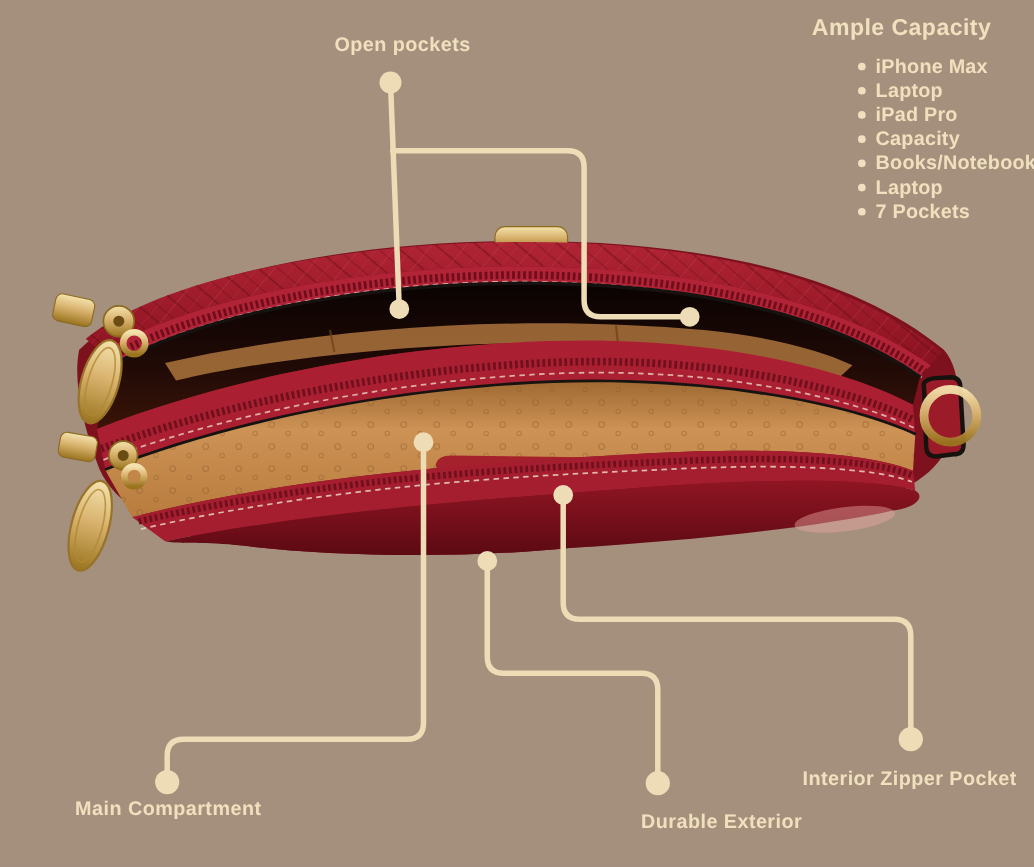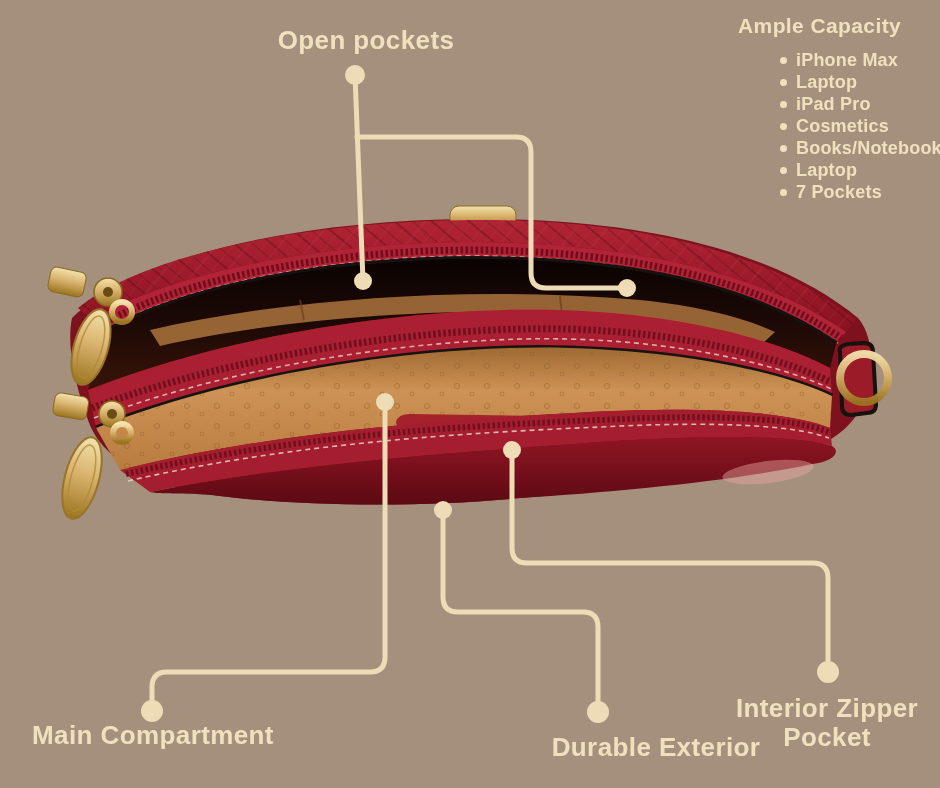--- a/index.html
+++ b/index.html
@@ -9,21 +9,21 @@
     overflow: hidden;
     background: #a5907e;
     font-family: "Liberation Sans", sans-serif;
   }
   .stage { position: absolute; inset: 0; }
   svg.layer { position: absolute; left: 0; top: 0; pointer-events: none; }
   .label {
     position: absolute;
     color: #f1e0bd;
     font-weight: 700;
-    font-size: 26px;
+    font-size: 18px;
     letter-spacing: 0.4px;
     text-align: center;
     line-height: 29px;
   }
   .label-open-pockets      { left: 216px; top: 26px;  width: 300px; }
   .label-main-compartment  { left: 3px;   top: 721px; width: 300px; }
   .label-durable-exterior  { left: 506px; top: 733px; width: 300px; }
   .label-interior-zipper   { left: 727px; top: 694px; width: 200px; }
   .capacity {
     position: absolute; left: 738px; top: 14px; width: 205px;
@@ -206,21 +206,21 @@
       <li class="capacity-item">
         <span class="bullet"></span>
         <span>Laptop</span>
       </li>
       <li class="capacity-item">
         <span class="bullet"></span>
         <span>iPad Pro</span>
       </li>
       <li class="capacity-item">
         <span class="bullet"></span>
-        <span>Cosmetics</span>
+        <span>Capacity</span>
       </li>
       <li class="capacity-item">
         <span class="bullet"></span>
         <span>Books/Notebooks</span>
       </li>
       <li class="capacity-item">
         <span class="bullet"></span>
         <span>Laptop</span>
       </li>
       <li class="capacity-item">

